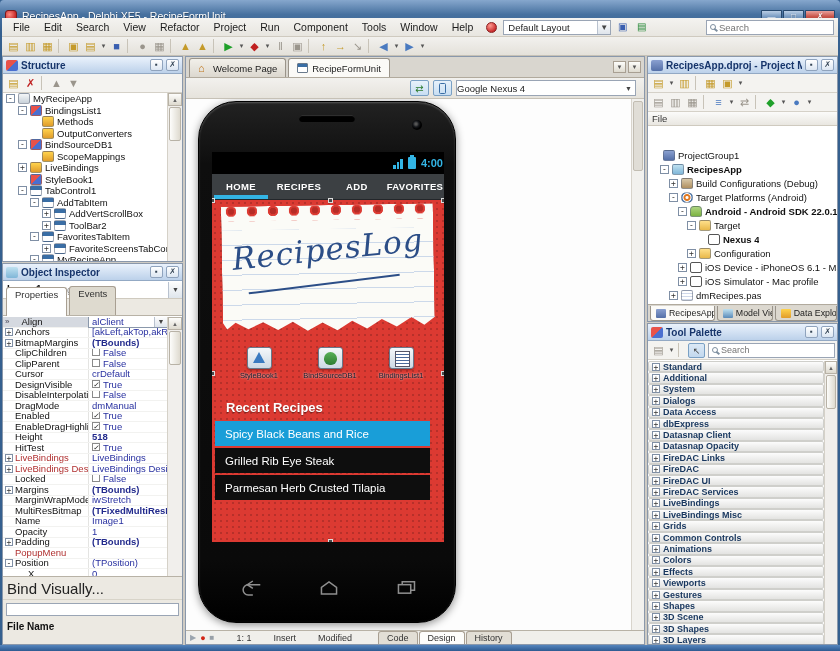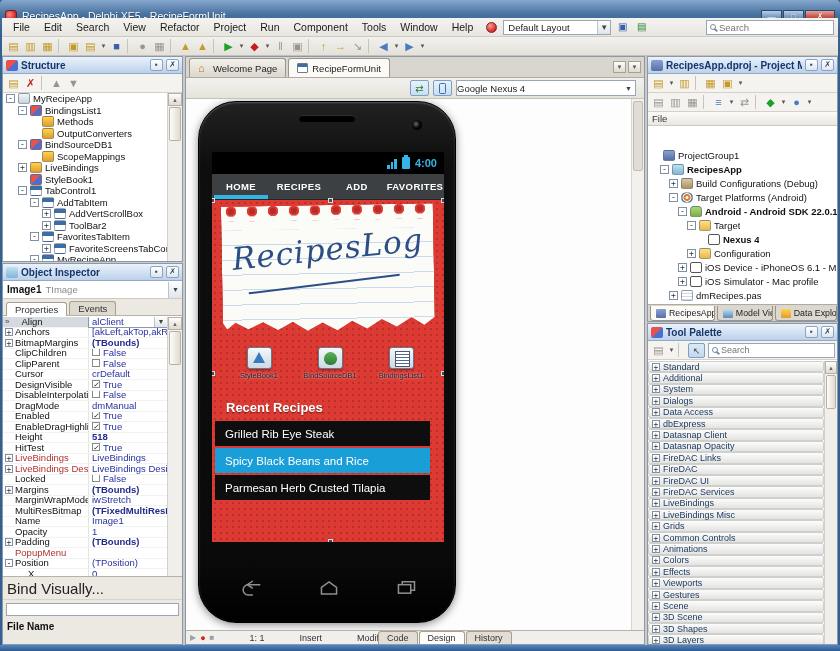--- a/index.html
+++ b/index.html
@@ -66,21 +66,21 @@
   .vscroll .sarrow{height:13px;border:1px solid #b8b2a6;background:linear-gradient(#fdfdfb,#dedacf);font-size:6px;text-align:center;line-height:12px;color:#666}
   .vscroll .sthumb{margin:1px;height:34px;border:1px solid #b8b2a6;background:linear-gradient(90deg,#fdfdfb,#dedacf);border-radius:2px}
   #structure .vscroll{top:36px;bottom:0}
 
   #oi{left:0;top:207px;width:181px;bottom:0}
   .oiselector{height:18px;border-bottom:1px solid #cfcabf;display:flex;align-items:center;padding-left:4px;background:#fff}
   .oiselname{font-weight:bold;font-size:10px}
   .oiseltype{color:#8a8a8a;font-size:9.5px;margin-left:4px}
   .oiselbtn{margin-left:auto;width:14px;height:16px;border-left:1px solid #b9c2cf;background:linear-gradient(#fdfdfd,#dfe5ec);text-align:center;font-size:7px;line-height:15px;color:#444}
   .oitabs{height:17px;background:#ece9e2;border-bottom:1px solid #b8b2a6;display:flex;align-items:flex-end;padding-left:3px;gap:2px}
-  .oitab{font-size:9.5px;padding:1px 8px 1px;border:1px solid #a89f92;border-bottom:none;border-radius:3px 3px 0 0;background:#dedacf;color:#333}
+  .oitab{font-size:9.5px;padding:1px 8px 16px;border:1px solid #a89f92;border-bottom:none;border-radius:3px 3px 0 0;background:#dedacf;color:#333}
   .oitab.active{background:#fff;position:relative;top:1px}
   .oigrid{position:absolute;top:53px;left:0;right:15px;bottom:68px;overflow:hidden;background:#fff}
   #oi .vscroll{top:53px;bottom:68px}
   .oirow{display:flex;height:10.5px;line-height:10px;border-bottom:1px solid #f2f2f0;font-size:9.5px}
   .oirow.sel{background:#d5d9e0}
   .oiname{width:86px;flex:none;border-right:1px solid #e4e4e2;display:flex;align-items:center;overflow:hidden;white-space:nowrap;padding-left:2px}
   .oiname .exp{width:8px;height:8px;margin-right:2px}
   .oiname .nm.red{color:#b03030}
   .oirow.sel .oiname::before{content:"»";margin-right:2px;color:#445;font-size:8px}
   .oival{flex:1;display:flex;align-items:center;overflow:hidden;white-space:nowrap;padding-left:3px;position:relative}
@@ -115,21 +115,21 @@
   .devcombo .arrow{margin-left:auto;width:13px;text-align:center;color:#444;font-size:7px}
   .canvas{position:absolute;top:42px;left:0;right:0;bottom:14px;background:#fdfdfd;overflow:hidden}
   .canvscroll{position:absolute;right:0;top:0;bottom:0;width:13px;background:#f2f1ee;border-left:1px solid #d8d4cc}
   .canvscroll .sthumb{margin:2px 1px;height:70px;background:#e0ddd6;border:1px solid #c2bdb2;border-radius:2px}
 
   
   .phone{position:absolute;left:12px;top:2px;width:258px;height:522px;background:linear-gradient(#222 0,#0e0e0e 12%,#0a0a0a 88%,#000);border-radius:38px;border:1px solid #000;box-shadow:inset 0 1px 2px rgba(255,255,255,.25),0 2px 8px rgba(0,0,0,.45)}
   .speaker{position:absolute;left:50%;transform:translateX(-50%);top:13px;width:56px;height:7px;background:#000;border-radius:4px;box-shadow:inset 0 1px 1px #333}
   .camera{position:absolute;right:33px;top:18px;width:10px;height:10px;border-radius:50%;background:radial-gradient(circle at 40% 40%,#555 1px,#16181c 3px,#000 5px)}
   .screen{position:absolute;left:13px;top:50px;width:232px;height:390px;background:#000;overflow:hidden}
-  .sbar{height:22px;background:#000;display:flex;justify-content:flex-end;align-items:center;gap:5px;padding-right:7px}
+  .sbar{height:22px;background:#000;display:flex;justify-content:flex-end;align-items:center;gap:5px;padding-right:1px}
   .ptime{color:var(--accent);font-size:11px;font-weight:bold}
   .sig{display:flex;align-items:flex-end;gap:1px;height:11px}
   .sig i{display:block;width:2.5px;background:var(--accent)}
   .sig .s1{height:4px}.sig .s2{height:7px}.sig .s3{height:10px}
   .batt{width:8px;height:12px;background:var(--accent);border-radius:1px;position:relative}
   .batt::before{content:"";position:absolute;top:-2px;left:2px;width:4px;height:2px;background:var(--accent)}
   .ptabs{height:26px;background:#3c4043;display:flex;border-bottom:1px solid #23262a}
   .ptab{flex:1;color:#fff;font-size:9.5px;font-weight:bold;letter-spacing:.4px;display:flex;align-items:center;justify-content:center;position:relative}
   .ptab.active::after{content:"";position:absolute;left:2px;right:2px;bottom:0;height:4px;background:var(--accent)}
   .pbody{position:absolute;left:0;right:0;top:48px;bottom:0;background-color:var(--phone_red);background-image:radial-gradient(rgba(0,0,0,.17) 1px,transparent 1.4px);background-size:6px 6px}
@@ -150,21 +150,21 @@
   .rlist{position:absolute;top:221px;left:3px;right:14px}
   .rrow{height:25px;margin-bottom:2px;background:#0e0e0e;color:#fff;font-size:11.5px;display:flex;align-items:center;padding-left:10px}
   .rrow.sel{background:var(--row_sel)}
   .pnav{position:absolute;bottom:26px;left:13px;width:232px;display:flex;justify-content:space-around;align-items:center}
   .pnav svg{stroke:#8f8f8f;stroke-width:1.6;fill:none}
 
   
   .statusbar{position:absolute;left:0;right:0;bottom:0;height:14px;background:#f0efeb;border-top:1px solid #b8b2a6;display:flex;align-items:center;font-size:9px;color:#333}
   .sbic{margin-left:4px;font-size:8px}
   .sbic.play{color:#9aa4ae}.sbic.rec{color:#d22616;font-size:9px}.sbic.stop{color:#98a0a8}
-  .sbcell{margin-left:35px;white-space:nowrap}
+  .sbcell{margin-left:22px;white-space:nowrap}
   .stabs{position:absolute;left:192px;bottom:0;display:flex;align-items:flex-end;gap:1px}
   .stab{padding:1px 8px 1px;border:1px solid #a89f92;border-bottom:none;border-radius:3px 3px 0 0;background:#e2ded5;font-size:9px;color:#333}
   .stab.active{background:#fdfdfb}
 
   
   #pm{left:645px;top:0;width:191px;height:266px}
   #pm .filehdr{height:14px;background:linear-gradient(#fbfbfa,#e9e7e1);border-bottom:1px solid #cfcabf;font-size:9.5px;padding:1px 4px;color:#333}
   #pm .tree{position:absolute;top:91px;left:0;right:0;bottom:17px}
   #pm .trow{height:14px}
   .pmtabs{position:absolute;left:0;right:0;bottom:0;height:17px;background:#d9d6cf;border-top:1px solid #b1aa9d;display:flex;align-items:flex-end;padding-left:2px;gap:2px}
@@ -174,21 +174,21 @@
   .pt-pm{background:linear-gradient(#8aa0d0,#5570a8)}
   .pt-mv{background:linear-gradient(#bfe1f0,#5a8ab8)}
   .pt-de{background:linear-gradient(#ffd34d,#e09c2a)}
 
   #tp{left:645px;top:267px;width:191px;bottom:0}
   .tpsearch{flex:1;height:15px;border:1px solid #9aa5b5;background:#fff;display:flex;align-items:center;gap:3px;padding:0 3px;margin-left:3px}
   .tpsearch input{border:none;outline:none;width:100%;font-size:9px;font-family:"Liberation Sans",sans-serif}
   .tpcats{position:absolute;top:37px;left:0;right:13px;bottom:0;overflow:hidden}
   .tpcat{height:11.4px;display:flex;align-items:center;background:linear-gradient(#fcfcfc,#e3e3e1);border:1px solid #cfcfcb;border-radius:2px;padding-left:3px}
   .tpcat .exp{width:8px;height:8px}
-  .tpcat .catlabel{font-size:9px;font-weight:normal;color:#17365e;white-space:nowrap}
+  .tpcat .catlabel{font-size:9px;font-weight:bold;color:#17365e;white-space:nowrap}
   #tp .vscroll{top:37px;bottom:0;width:13px}
   .cursorbtn{width:17px;height:15px;border:1px solid #7aa0c4;background:linear-gradient(#dce9f6,#c2d8ee);border-radius:2px;text-align:center;font-size:9px;line-height:14px;color:#444;margin-left:3px}
 </style>
 </head>
 <body>
 
 <div class="titlebar">
   <span class="appicon"></span>
   <span>RecipesApp - Delphi XE5 - RecipeFormUnit</span>
   <span class="winbtns">
@@ -847,26 +847,26 @@
                 </div>
 
                 <div class="comp">
                   <div class="cicon g-list"></div>
                   <div class="clabel">BindingsList1</div>
                 </div>
               </div>
             <div class="pheading">Recent Recipes</div>
             <div class="rlist">
 
+                <div class="rrow sel">
+                  <span>Spicy Black Beans and Rice</span>
+                </div>
+
                 <div class="rrow">
                   <span>Grilled Rib Eye Steak</span>
-                </div>
-
-                <div class="rrow sel">
-                  <span>Spicy Black Beans and Rice</span>
                 </div>
 
                 <div class="rrow">
                   <span>Parmesan Herb Crusted Tilapia</span>
                 </div>
               </div>
           </div>
         </div>
         <div class="pnav">
           <svg width="26" height="17" viewBox="0 0 28 18">
@@ -1148,21 +1148,21 @@
           <span class="catlabel">Viewports</span>
         </div>
 
         <div class="tpcat">
           <span class="exp">+</span>
           <span class="catlabel">Gestures</span>
         </div>
 
         <div class="tpcat">
           <span class="exp">+</span>
-          <span class="catlabel">Scene</span>
+          <span class="catlabel">Shapes</span>
         </div>
 
         <div class="tpcat">
           <span class="exp">+</span>
           <span class="catlabel">3D Scene</span>
         </div>
 
         <div class="tpcat">
           <span class="exp">+</span>
           <span class="catlabel">3D Shapes</span>

